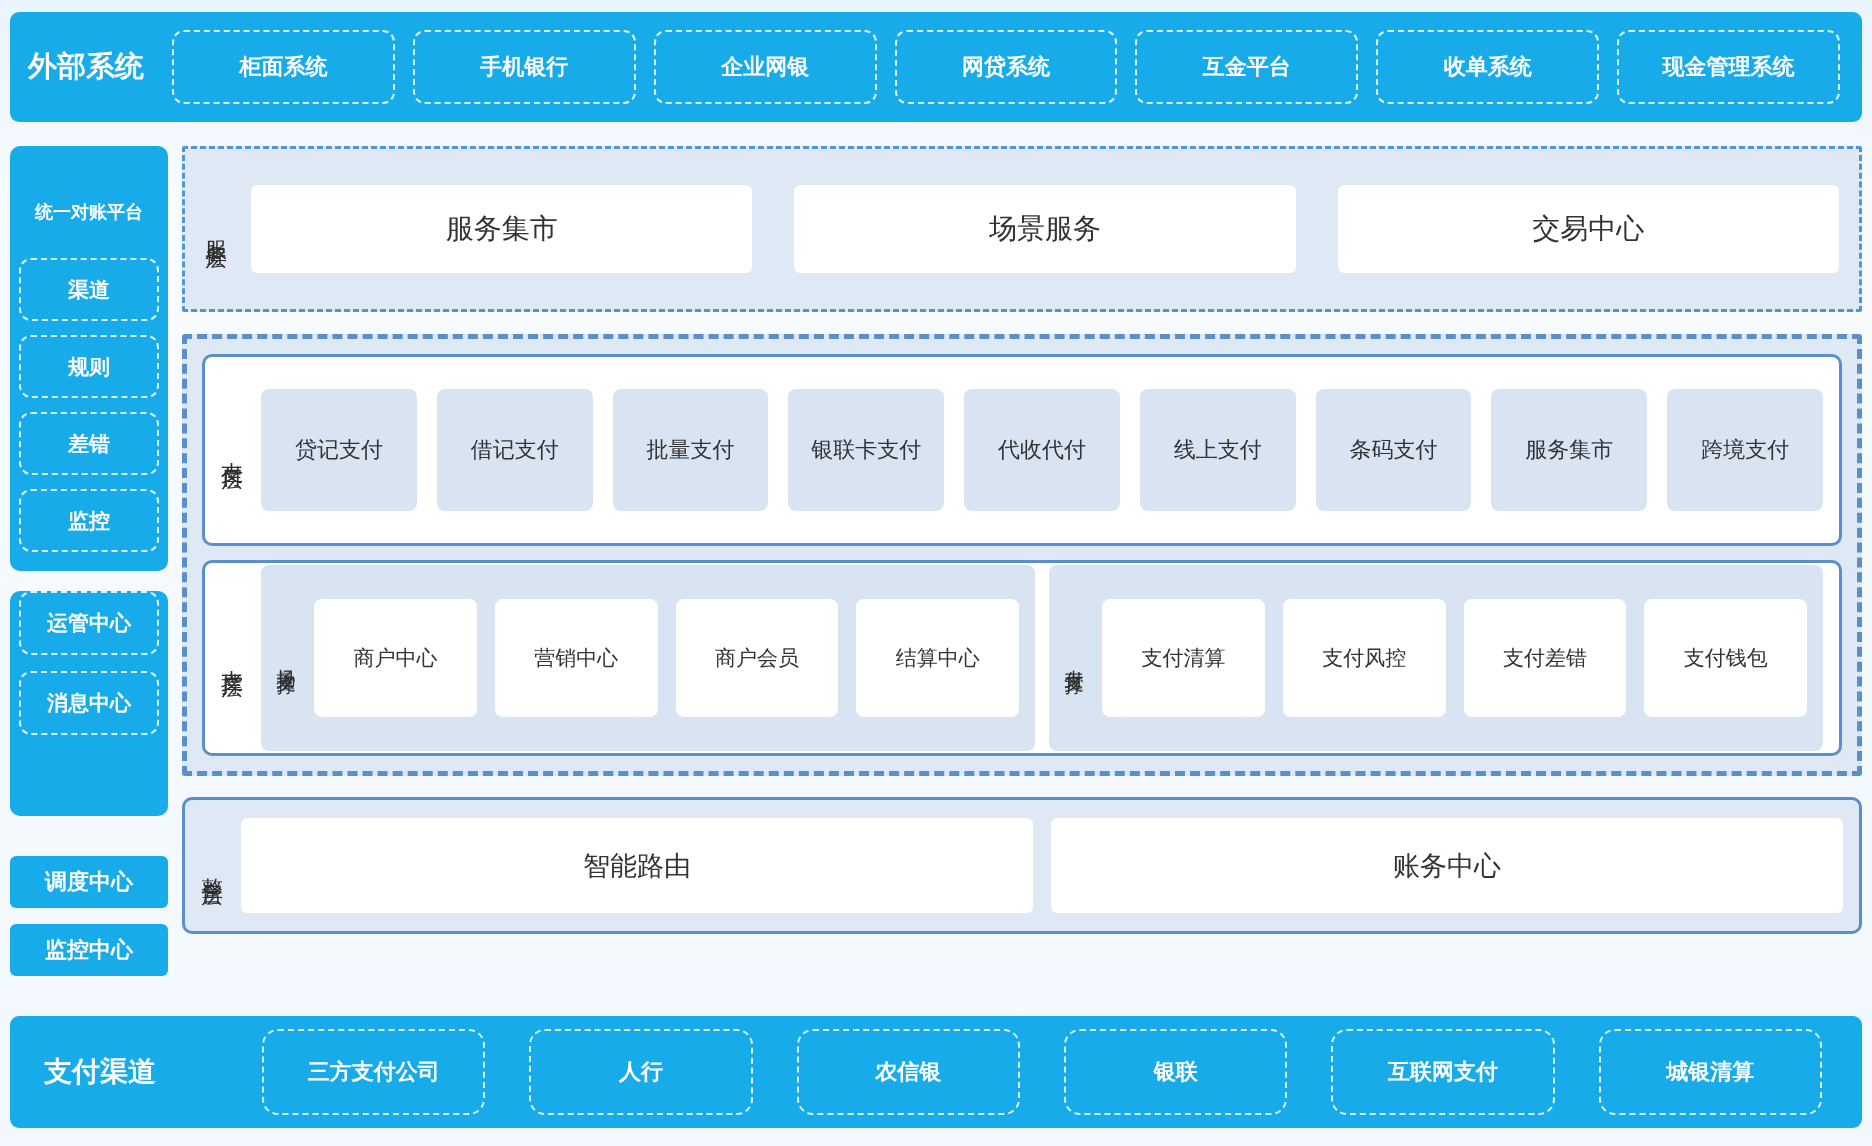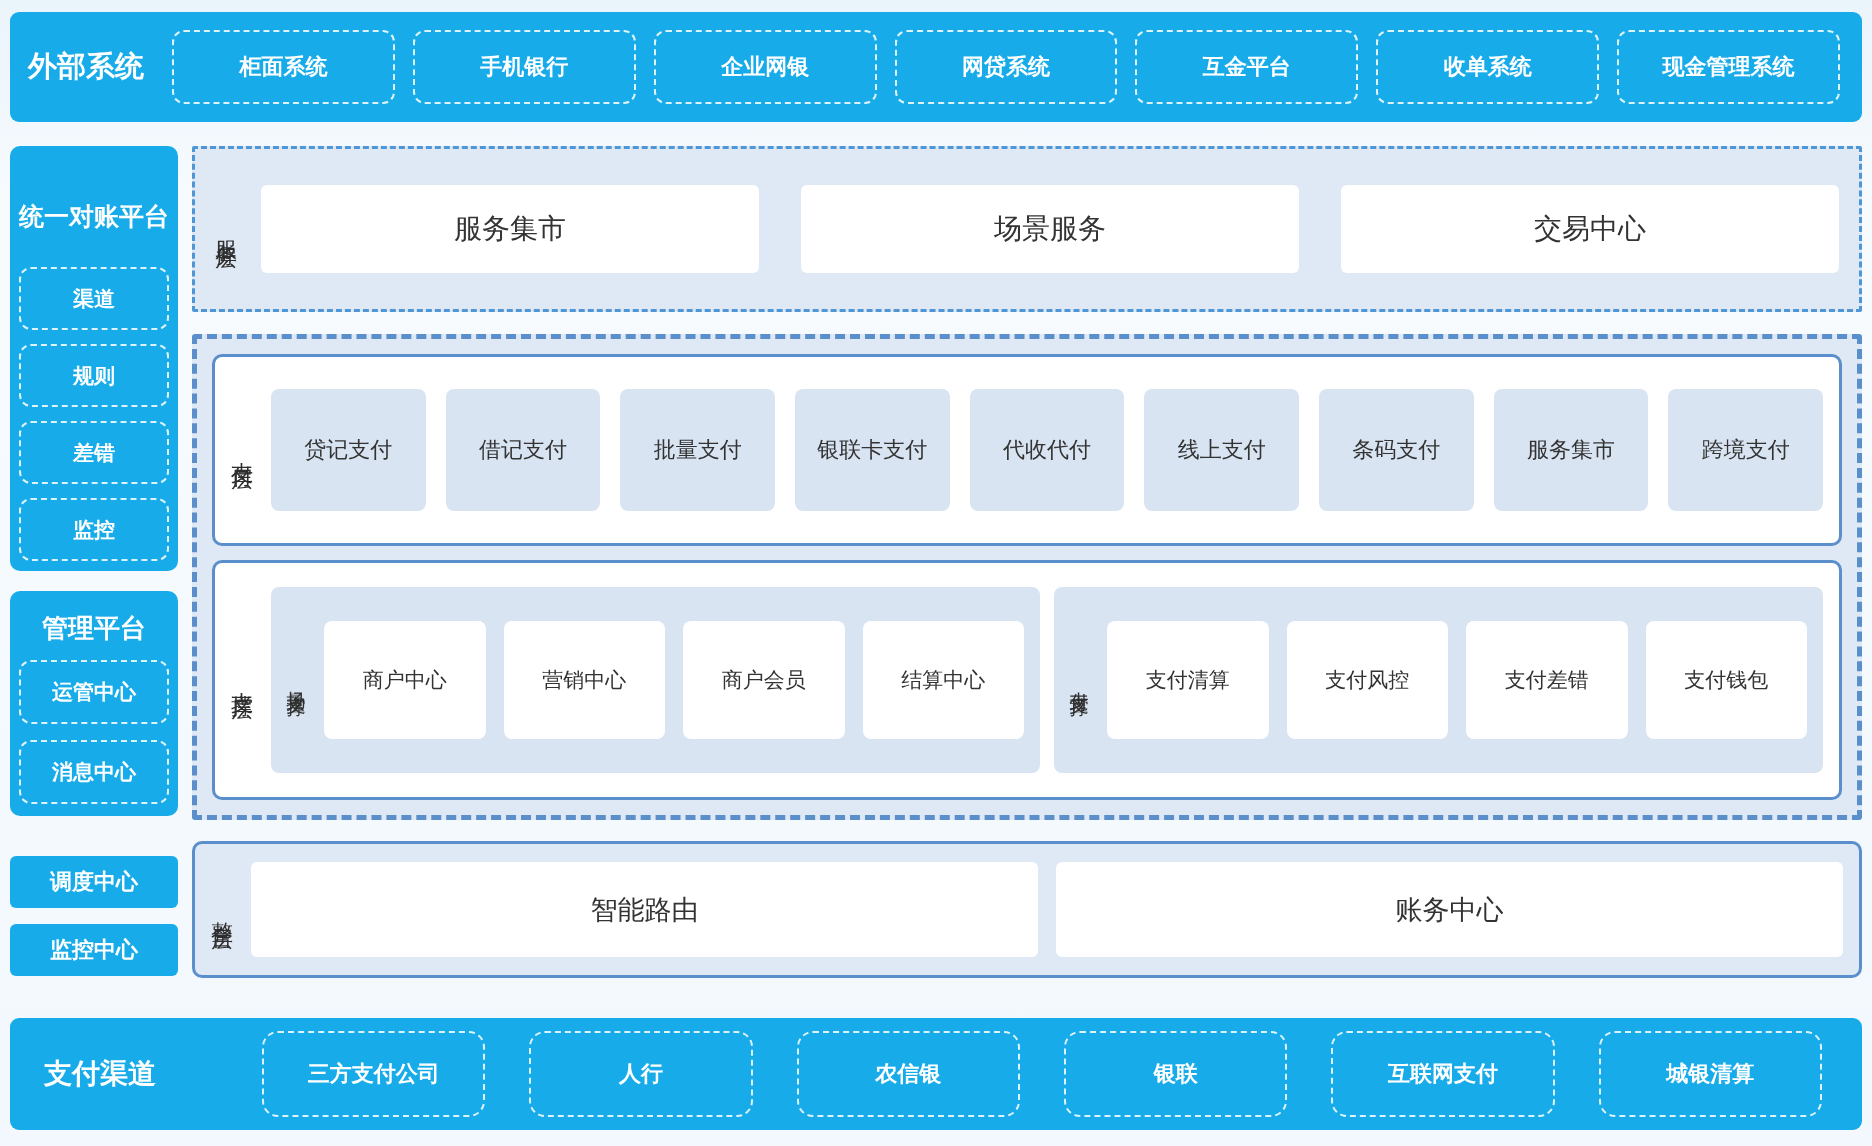--- a/index.html
+++ b/index.html
@@ -30,21 +30,21 @@
   
   .middle{display:flex;gap:14px;}
   .left-col{flex:0 0 158px;display:flex;flex-direction:column;}
   .side-panel{
     background:#17ACE9;border-radius:10px;box-sizing:border-box;
     padding:0 9px;color:#fff;
   }
   .side-panel.p1{height:425px;}
   .side-panel.p2{height:225px;margin-top:20px;}
   .side-title{font-weight:bold;text-align:center;white-space:nowrap;}
-  .p1 .side-title{font-size:25px;padding:54px 0 34px;}
+  .p1 .side-title{font-size:18px;padding:54px 0 34px;}
   .p2 .side-title{font-size:26px;padding:20px 0 14px;}
   .side-item{
     border:2px dashed rgba(255,255,255,.85);border-radius:12px;
     display:flex;align-items:center;justify-content:center;
     font-size:21px;font-weight:bold;box-sizing:border-box;
   }
   .p1 .side-item{height:63px;margin-bottom:14px;}
   .p2 .side-item{height:64px;margin-bottom:16px;}
   .solid-side-box{
     background:#17ACE9;border-radius:6px;height:52px;
@@ -81,21 +81,21 @@
     border:3px solid #5b8fcb;border-radius:10px;background:#fff;
     box-sizing:border-box;display:flex;align-items:center;gap:18px;padding:0 16px;
   }
   .payment-layer{height:192px;}
   .items-row{flex:1;display:flex;gap:20px;}
   .lite-box{
     flex:1;height:122px;background:#d9e4f2;border-radius:8px;
     display:flex;align-items:center;justify-content:center;
     font-size:22px;color:#333;white-space:nowrap;
   }
-  .support-layer{height:240px;}
+  .support-layer{height:196px;}
   .groups{flex:1;display:flex;gap:14px;}
   .group{
     flex:1;height:186px;background:#d9e4f2;border-radius:8px;
     display:flex;align-items:center;gap:18px;padding:0 16px;box-sizing:border-box;
   }
   .group .white-box{flex:1;height:118px;font-size:21px;border-radius:8px;}
   .integration-layer{margin-top:21px;height:137px;background:#dfe9f5;}
   .integration-layer .white-box{flex:1;height:95px;font-size:27px;}
 </style>
 </head>
@@ -118,21 +118,20 @@
 
     <div class="left-col">
       <div class="side-panel p1">
         <div class="side-title">统一对账平台</div>
         <div class="side-item">渠道</div>
         <div class="side-item">规则</div>
         <div class="side-item">差错</div>
         <div class="side-item">监控</div>
       </div>
       <div class="side-panel p2">
-        <div class="side-title">管理平台</div>
         <div class="side-item">运管中心</div>
         <div class="side-item">消息中心</div>
       </div>
       <div class="solid-side-box first">调度中心</div>
       <div class="solid-side-box second">监控中心</div>
     </div>
 
     <div class="main-col">
 
       <div class="service-layer">

